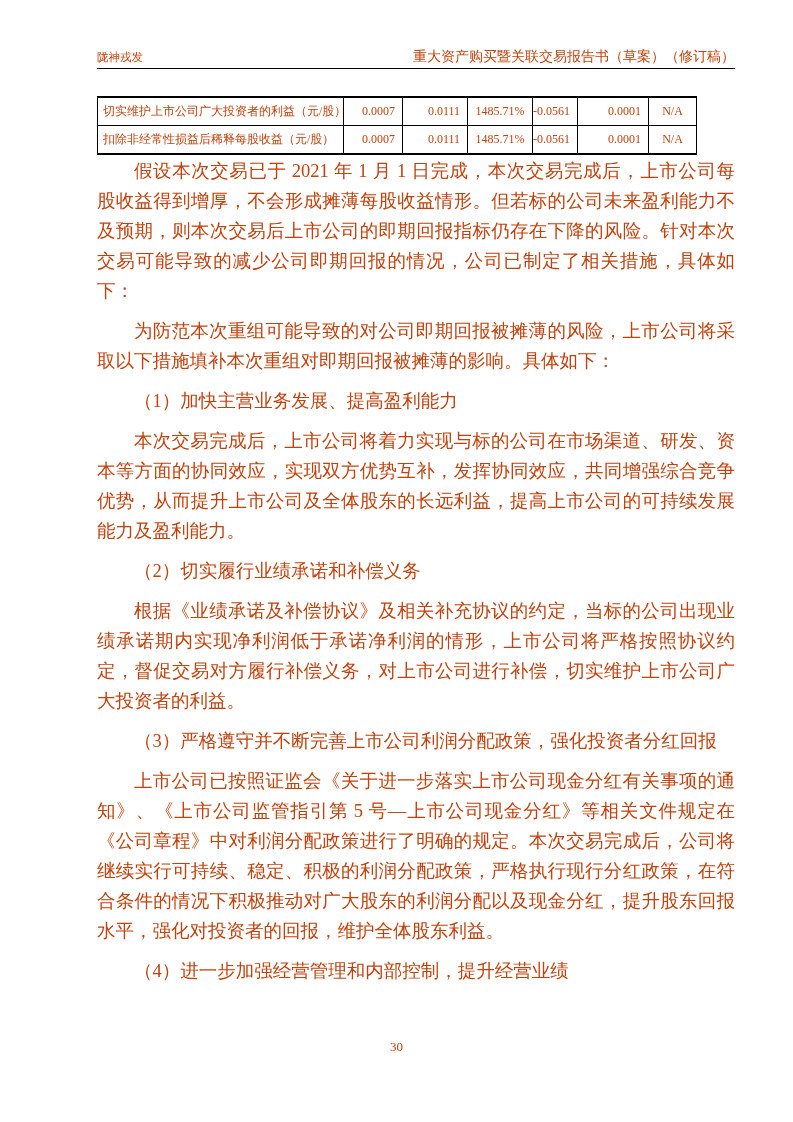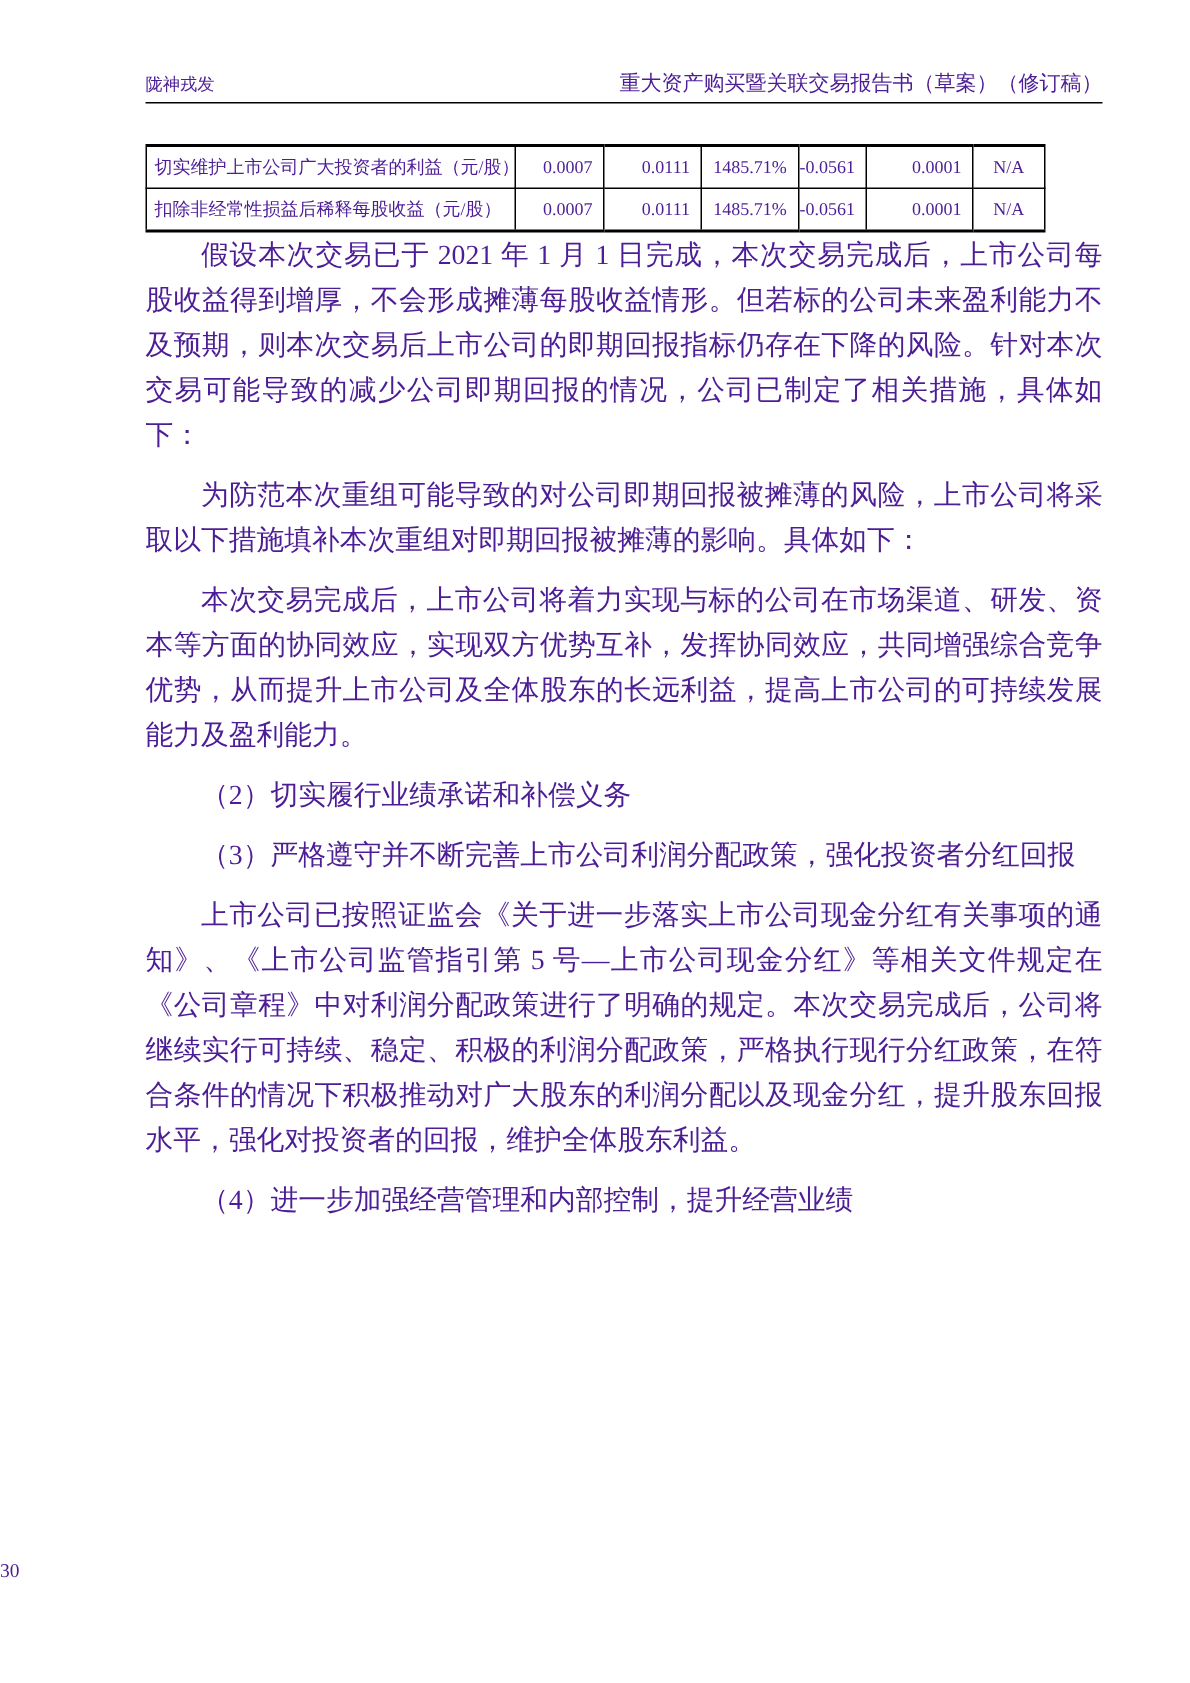--- a/index.html
+++ b/index.html
@@ -5,21 +5,21 @@
   html, body {
     margin: 0;
     padding: 0;
     background: #ffffff;
   }
   .page {
     position: relative;
     width: 793px;
     height: 1122px;
     background: #ffffff;
-    color: #4c1d95;
+    color: #c2410c;
     font-family: "Liberation Serif", "DejaVu Serif", serif;
     overflow: hidden;
   }
 
   
   .doc-header {
     position: absolute;
     top: 48px;
     left: 97px;
     width: 638px;
@@ -75,20 +75,21 @@
     text-indent: 2em;
   }
   .body-text .heading.lvl-num { font-weight: bold; }
 
   
   .doc-footer {
     position: absolute;
     top: 1039px;
     left: 0;
     width: 100%;
+    text-align: center;
     font-size: 13px;
   }
 </style>
 </head>
 <body>
 
 <div class="page">
 
   <div class="doc-header">
     <span class="hleft">陇神戎发</span>
@@ -123,22 +124,24 @@
         <td class="c-num">-0.0561</td>
         <td class="c-num">0.0001</td>
         <td class="c-ctr">N/A</td>
       </tr>
     </tbody>
   </table>
 
   <div class="body-text">
     <p class="para">假设本次交易已于 2021 年 1 月 1 日完成，本次交易完成后，上市公司每股收益得到增厚，不会形成摊薄每股收益情形。但若标的公司未来盈利能力不及预期，则本次交易后上市公司的即期回报指标仍存在下降的风险。针对本次交易可能导致的减少公司即期回报的情况，公司已制定了相关措施，具体如下：</p>
     <p class="para">为防范本次重组可能导致的对公司即期回报被摊薄的风险，上市公司将采取以下措施填补本次重组对即期回报被摊薄的影响。具体如下：</p>
+    <p class="heading lvl-paren">（1）加快主营业务发展、提高盈利能力</p>
     <p class="para">本次交易完成后，上市公司将着力实现与标的公司在市场渠道、研发、资本等方面的协同效应，实现双方优势互补，发挥协同效应，共同增强综合竞争优势，从而提升上市公司及全体股东的长远利益，提高上市公司的可持续发展能力及盈利能力。</p>
     <p class="heading lvl-paren">（2）切实履行业绩承诺和补偿义务</p>
+    <p class="para">根据《业绩承诺及补偿协议》及相关补充协议的约定，当标的公司出现业绩承诺期内实现净利润低于承诺净利润的情形，上市公司将严格按照协议约定，督促交易对方履行补偿义务，对上市公司进行补偿，切实维护上市公司广大投资者的利益。</p>
     <p class="heading lvl-paren">（3）严格遵守并不断完善上市公司利润分配政策，强化投资者分红回报</p>
     <p class="para">上市公司已按照证监会《关于进一步落实上市公司现金分红有关事项的通知》、《上市公司监管指引第 5 号—上市公司现金分红》等相关文件规定在《公司章程》中对利润分配政策进行了明确的规定。本次交易完成后，公司将继续实行可持续、稳定、积极的利润分配政策，严格执行现行分红政策，在符合条件的情况下积极推动对广大股东的利润分配以及现金分红，提升股东回报水平，强化对投资者的回报，维护全体股东利益。</p>
     <p class="heading lvl-paren">（4）进一步加强经营管理和内部控制，提升经营业绩</p>
   </div>
 
   <div class="doc-footer">
     <span>30</span>
   </div>
 
 </div>

